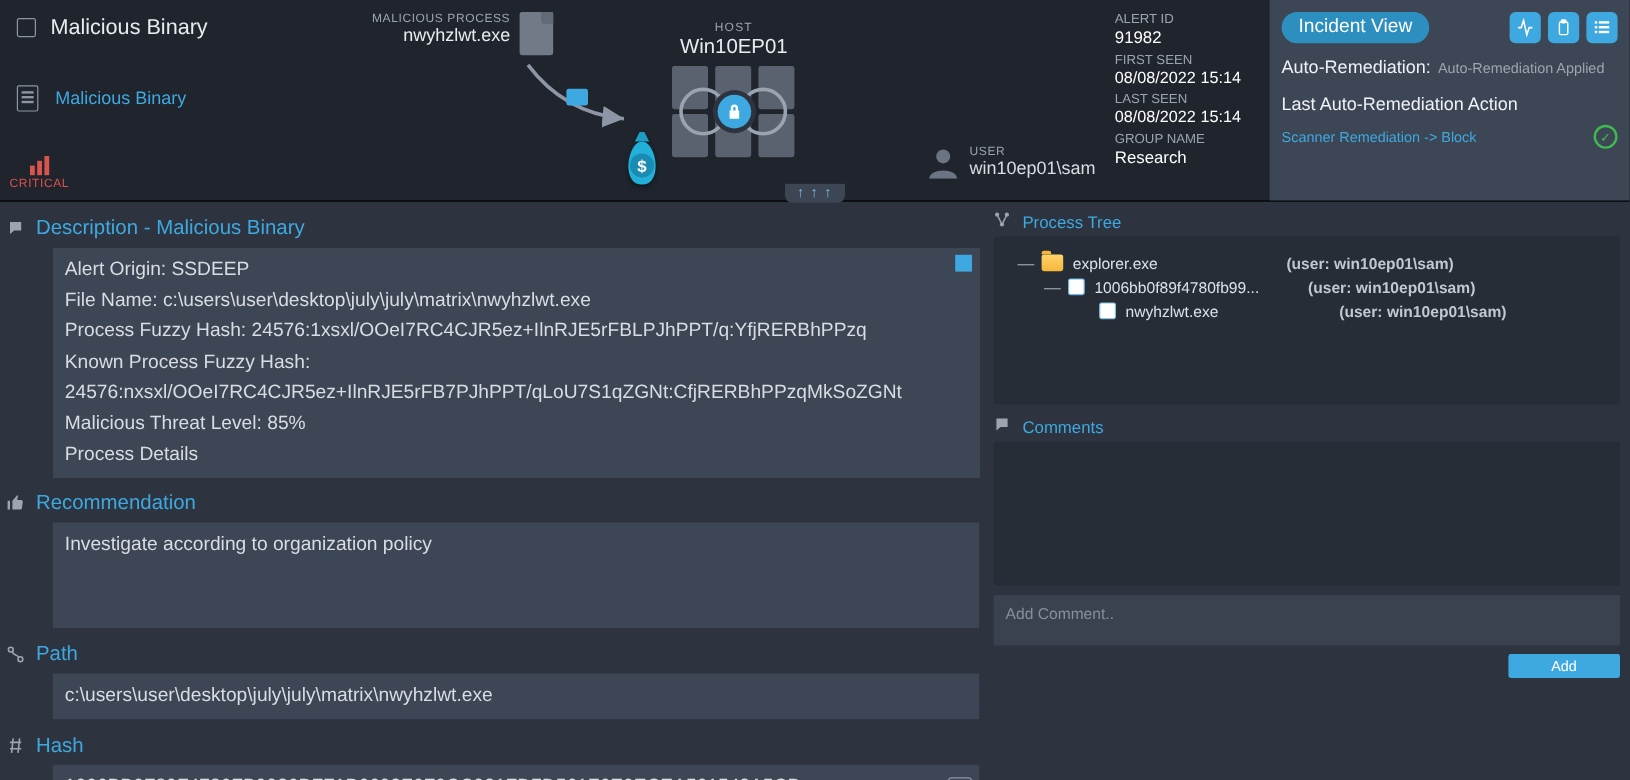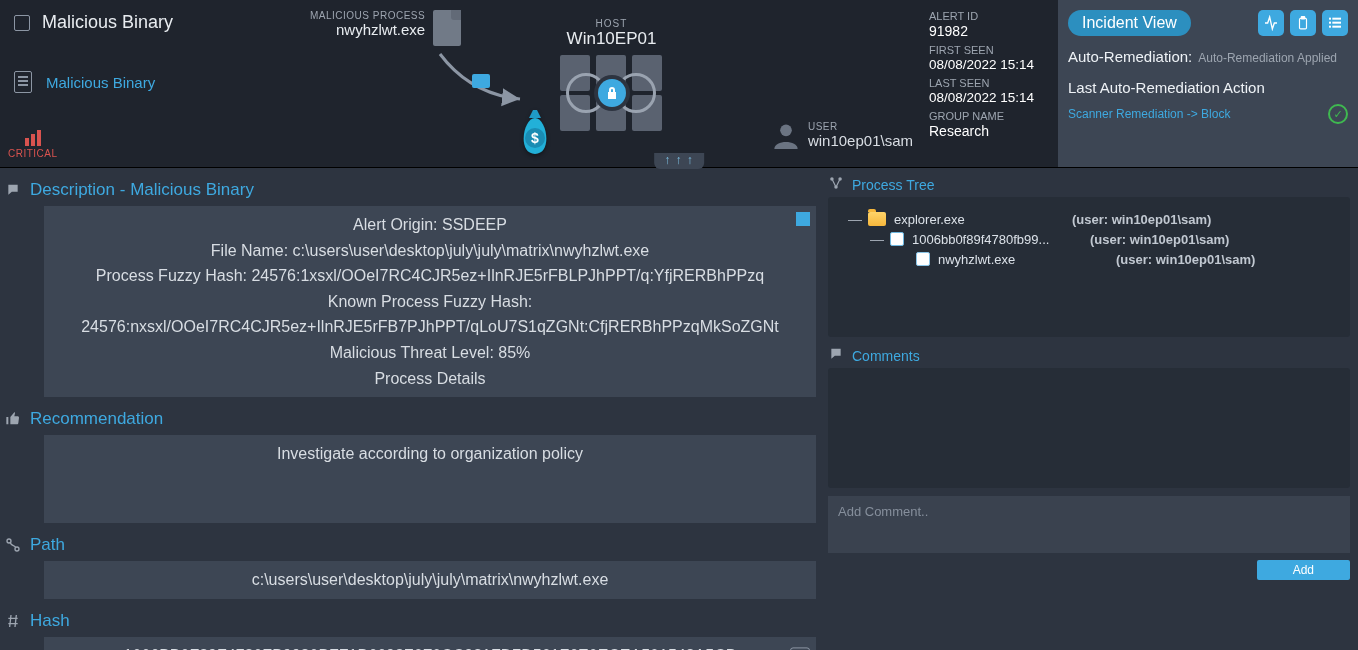--- a/index.html
+++ b/index.html
@@ -142,49 +142,48 @@
   .sec-ic { width:18px; display:flex; justify-content:center; color:#8c96a4;}
   .sec-title { color:var(--accent); font-size:17px;}
   .sec-body {
     background: var(--bg-light);
     padding:6px 10px;
     margin-left:40px;
     color:var(--text);
     font-size:16px;
     line-height:1.6;
     position:relative;
-    text-align:center;
   }
   .sec-body.tall { min-height:88px;}
   .copy-badge { position:absolute; right:6px; top:6px; width:14px; height:14px; background:var(--accent);}
   .vt-badge { position:absolute; right:6px; top:50%; transform:translateY(-50%); display:flex; align-items:center; gap:2px;}
   .vt-dots { color:#8c96a4; font-size:12px; letter-spacing:-2px;}
   .vt-pill { border:1px solid #8c96a4; color:#d8dde3; font-size:9px; padding:0 3px; border-radius:3px; font-weight:bold;}
 
   
-  .panel-head { display:flex; gap:8px; align-items:center; color:var(--accent); font-size:14px; margin-bottom:4px;text-align:center;}
+  .panel-head { display:flex; gap:8px; align-items:center; color:var(--accent); font-size:14px; margin-bottom:4px;}
   .panel-ic { width:16px; color:#9da5b0;}
   .panel-body { background: #262d37; border-radius:3px; padding:12px 12px; min-height:100px; font-size:13px;}
 
   .tree-row { display:flex; align-items:center; gap:8px; padding:2px 0;}
   .tree-indent-1 { padding-left:8px;}
   .tree-indent-2 { padding-left:30px;}
   .tree-indent-3 { padding-left:56px;}
   .tree-toggle { color:#9da5b0; font-size:14px; width:12px; text-align:center;}
   .tree-ic { width:16px; height:14px; display:inline-flex; align-items:center; justify-content:center;}
   .tree-ic.folder { width:18px; height:14px; background:linear-gradient(#ffd469,#f6b73c); border-radius:2px; position:relative;}
   .tree-ic.folder::before { content:""; position:absolute; top:-3px; left:0; width:8px; height:3px; background:#f6b73c; border-radius:2px 2px 0 0;}
   .tree-ic.proc { width:14px; height:14px; border:1.5px solid #6db7e0; border-radius:2px; background:#fff;}
   .tree-ic.proc.inner { border-color:#89c4e6;}
   .tree-name { color:#dbe1e8; flex:0 0 170px; overflow:hidden; text-overflow:ellipsis; white-space:nowrap;}
   .tree-user { color:#c1c8d1; font-weight:600; font-size:13px;}
 
   .comments-box { background:#262d37; border-radius:3px; min-height:120px;}
   .comment-input-wrap { margin-top:8px;}
-  .comment-input { width:100%; background:#3a424f; border:none; color:#c9d0da; padding:8px 10px; font-size:13px; height:57px; resize:none; outline:none;}
+  .comment-input { width:100%; background:#3a424f; border:none; color:#c9d0da; padding:8px 10px; font-size:13px; height:42px; resize:none; outline:none;}
   .comment-input::placeholder { color:#868f9c;}
   .add-btn-row { display:flex; justify-content:flex-end; margin-top:4px;}
   .add-btn { background:#3ea9e0; color:#fff; border:none; font-size:12px; padding:3px 36px; border-radius:2px;margin-left:40px;}
 
   
   .col-left::-webkit-scrollbar { width:8px;}
   .col-left::-webkit-scrollbar-thumb { background:#4a5362; border-radius:4px;}
 </style>
 </head>
 <body>

